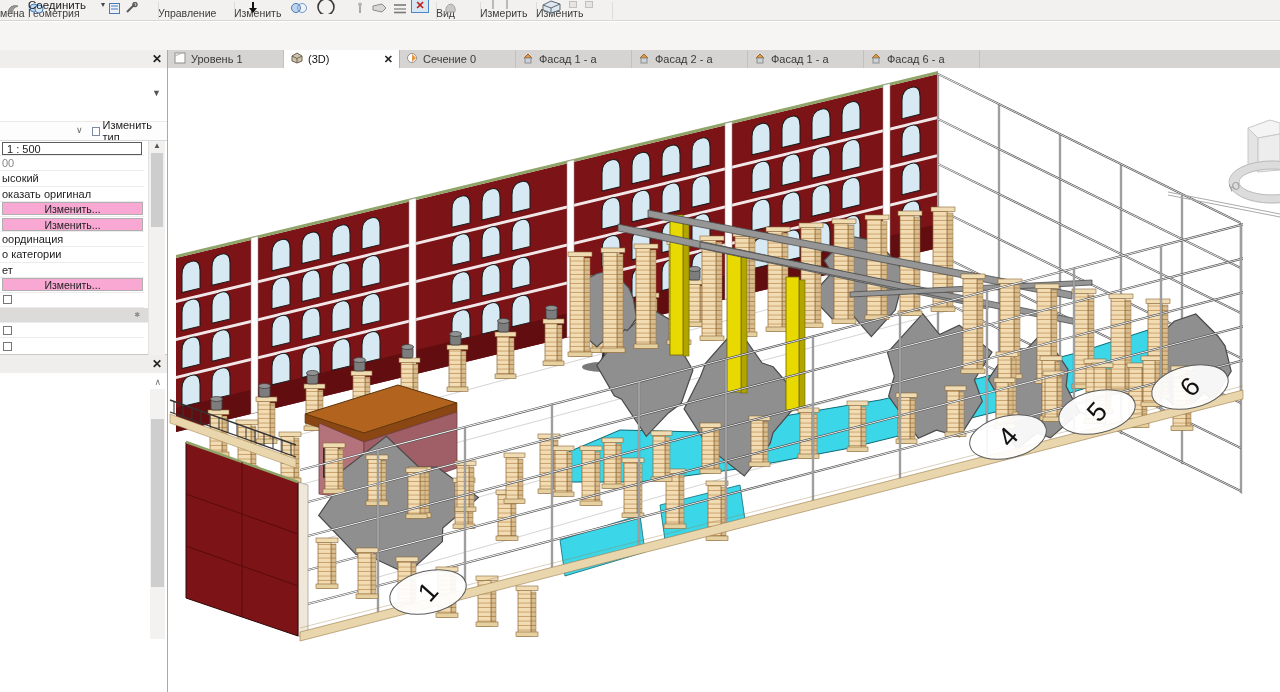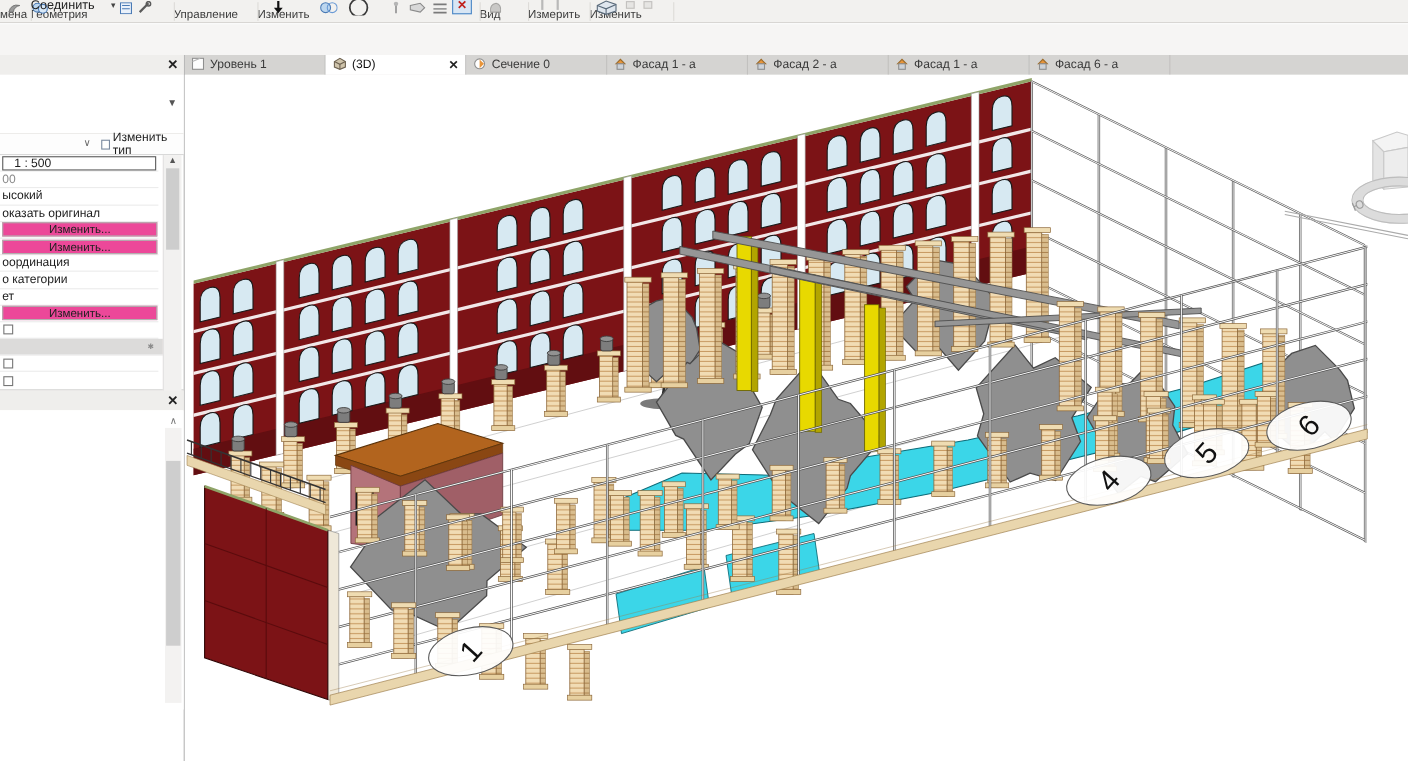--- a/index.html
+++ b/index.html
@@ -13,42 +13,42 @@
   .joinlabel{position:absolute;top:-1px;font-size:11.5px;color:#222}
   .caret{position:absolute;top:0;font-size:8px;color:#444}
   .sel-del{position:absolute;top:-3px;width:18px;height:16px;background:#d8e6f4;border:1px solid #4a86c5;
     color:#c0201a;font-size:11px;font-weight:bold;text-align:center;line-height:14px}
   .graybar{position:absolute;top:-2px;width:2px;height:11px;background:#b9b9b9}
   .smsq{position:absolute;top:1px;width:8px;height:7px;background:#e6e5e3;border:1px solid #c3c1bf}
   
   #options{position:absolute;top:22px;left:0;width:1280px;height:28px;background:#f6f5f4}
   
   #tabstrip{position:absolute;top:50px;left:168px;width:1112px;height:18px;background:#d5d4d2;display:flex}
-  .tab{width:128px;flex:0 0 auto;display:flex;align-items:center;gap:5px;padding:6px 6px;
+  .tab{width:116px;flex:0 0 auto;display:flex;align-items:center;gap:5px;padding:6px 6px;
     font-size:11px;color:#3a3a3a;border-right:1px solid #c2c1bf;cursor:default;white-space:nowrap;overflow:hidden}
   .tab.active{background:#fff;color:#111;border-right:1px solid #b5b4b2}
   .tabx{margin-left:auto;font-size:11px;color:#222;font-weight:bold}
   .ticon{flex:0 0 auto;display:inline-block}
   
   #leftcol{position:absolute;top:50px;left:0;width:168px;height:642px;background:#fff;border-right:1px solid #a9a9a9}
   .phead{height:18px;background:#efeeec;position:relative}
   .phead .px{position:absolute;right:5px;top:1px;font-size:12px;color:#222;font-weight:bold;line-height:16px}
   #typesel{height:54px;background:#fff;position:relative;border-bottom:1px solid #eceae8}
   #typesel .tscaret{position:absolute;right:6px;top:20px;font-size:9px;color:#555}
   #edittype{height:18px;display:flex;align-items:center;font-size:11px;color:#1d1d1d;padding-left:72px;position:relative;background:#fdfdfd}
   #edittype .ddcaret{position:absolute;left:76px;top:3px;font-size:9px;color:#666}
   #edittype .etwrap{margin-left:20px;display:flex;align-items:center;gap:2px}
   .gridicon{display:inline-block;width:9px;height:9px;border:1px solid #7a8aa0;background:
     linear-gradient(#fff,#fff);position:relative}
   #pgrid{position:relative;border-top:1px solid #d9d9d9}
   .prow{height:15.2px;border-bottom:1px solid #ececec;font-size:11px;color:#1c1c1c;display:flex;align-items:center;
     width:144px;padding-left:2px;position:relative}
-  .prow .inbox{width:140px;height:13px;border:1px solid #5a5a5a;background:#fff;font-size:11px;line-height:12px;padding-left:10px}
+  .prow .inbox{width:140px;height:13px;border:1px solid #5a5a5a;background:#fff;font-size:11px;line-height:12px;padding-left:4px}
   .prow.dim{color:#8a8a8a}
-  .pbtn{width:141px;height:13px;background:#ec4899;border:1px solid #b2b0ae;font-size:10.5px;color:#222;
+  .pbtn{width:141px;height:13px;background:#f9a8d4;border:1px solid #b2b0ae;font-size:10.5px;color:#222;
     text-align:center;line-height:11px}
   .cbox{width:9px;height:9px;border:1px solid #767676;background:#fff;margin-left:1px}
   .prow.section{background:#dcdbda;width:164px}
   .prow .star{position:absolute;right:24px;top:3px;font-size:7px;color:#8a8a8a}
   #pscroll{position:absolute;right:2px;top:0;width:17px;height:222px;background:#f2f1f0;border-left:1px solid #e3e2e1;font-size:8px;color:#555;text-align:center}
   #pscroll .arr{height:10px;line-height:10px}
   #pscroll .thumb{margin:2px 2px;height:74px;background:#cdcdcd}
   #pscroll .arrb{position:absolute;bottom:0;left:0;right:0;height:10px;line-height:10px}
   #applyrow{height:22px;position:relative;border-top:1px solid #e2e2e2}
   #applybtn{position:absolute;right:5px;top:2px;width:58px;height:18px;background:#ecebea;border:1px solid #cfcecd;

